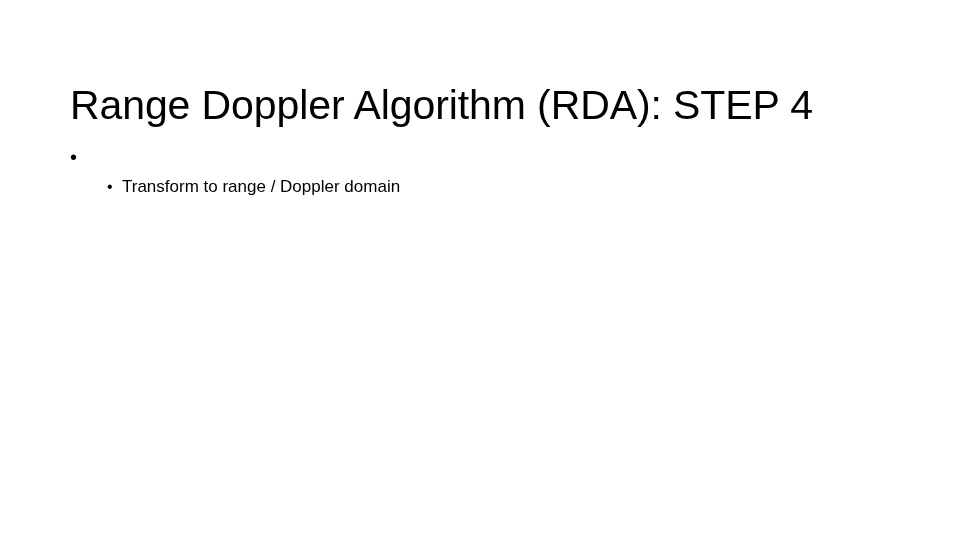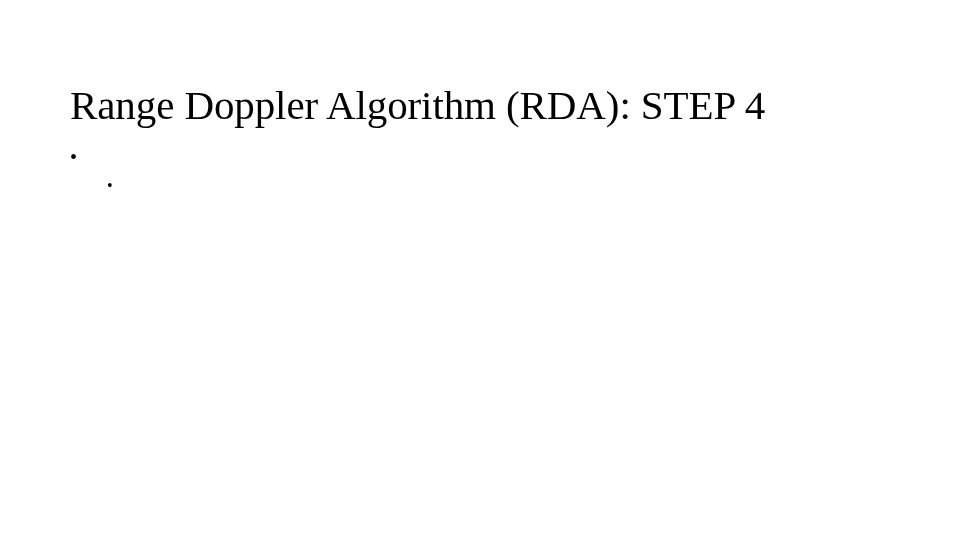--- a/index.html
+++ b/index.html
@@ -8,21 +8,21 @@
     padding: 0;
     background: #ffffff;
   }
 
   .slide {
     position: relative;
     width: 960px;
     height: 540px;
     background: #ffffff;
     overflow: hidden;
-    font-family: Liberation Serif, serif;
+    font-family: Liberation Sans, sans-serif;
     color: #000000;
     -webkit-font-smoothing: antialiased;
   }
 
   
   .slide-title {
     position: absolute;
     left: 70px;
     top: 56px;
     width: 830px;
@@ -92,17 +92,18 @@
   <h1 class="slide-title">Range Doppler Algorithm (RDA): STEP 4</h1>
 
   <div class="body-list">
 
     <div class="bullet-row level-1">
       <span class="bullet-marker">•</span>
     </div>
 
     <div class="bullet-row level-2">
       <span class="bullet-marker">•</span>
+      <span class="bullet-text">Transform to range / Doppler domain</span>
     </div>
 
   </div>
 
 </div>
 
 </body></html>

